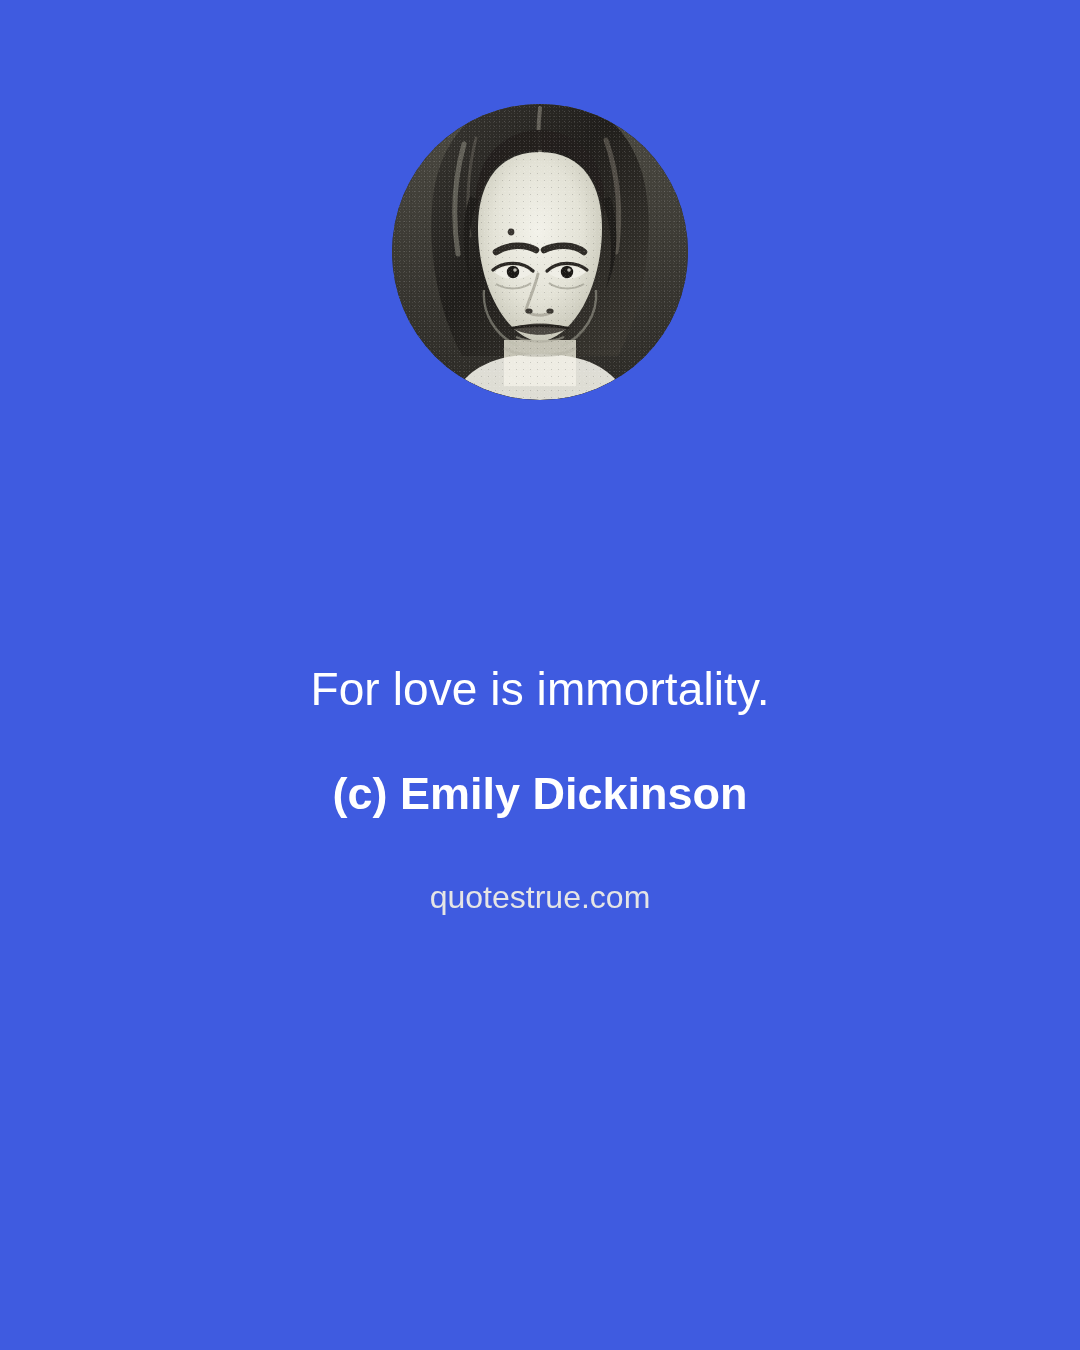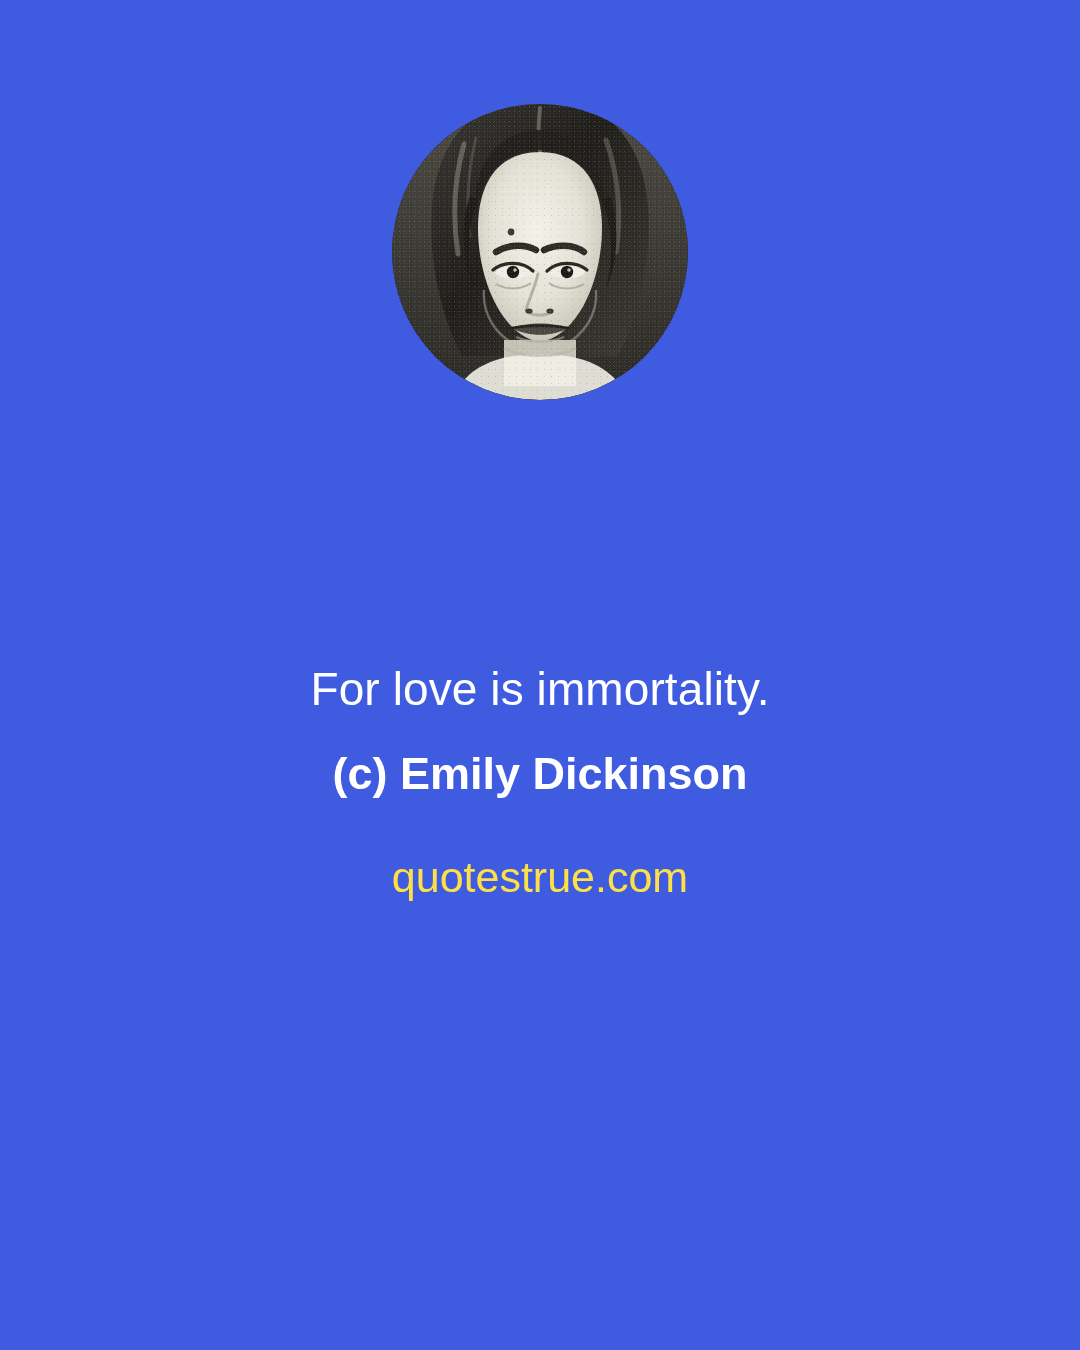--- a/index.html
+++ b/index.html
@@ -83,35 +83,35 @@
     font-family: "Liberation Sans", sans-serif;
     font-size: 46px;
     font-weight: 400;
     line-height: 58px;
     letter-spacing: .1px;
   }
 
   .author-line {
     display: block;
     width: 880px;
-    margin: 28px auto 0 auto;
+    margin: 48px auto 0 auto;
     color: #FFFFFF;
     font-family: "Liberation Sans", sans-serif;
     font-size: 45px;
     font-weight: 700;
     line-height: 56px;
   }
 
   .site-line {
     display: block;
     width: 880px;
     margin: 48px auto 0 auto;
-    color: #fde047;
-    font-family: "Liberation Sans", sans-serif;
-    font-size: 43px;
+    color: #e5e5e5;
+    font-family: "Liberation Sans", sans-serif;
+    font-size: 32px;
     font-weight: 400;
     line-height: 54px;
   }
 </style>
 </head>
 <body>
 
 <div class="quote-card">
 
   <div class="portrait-wrap">

